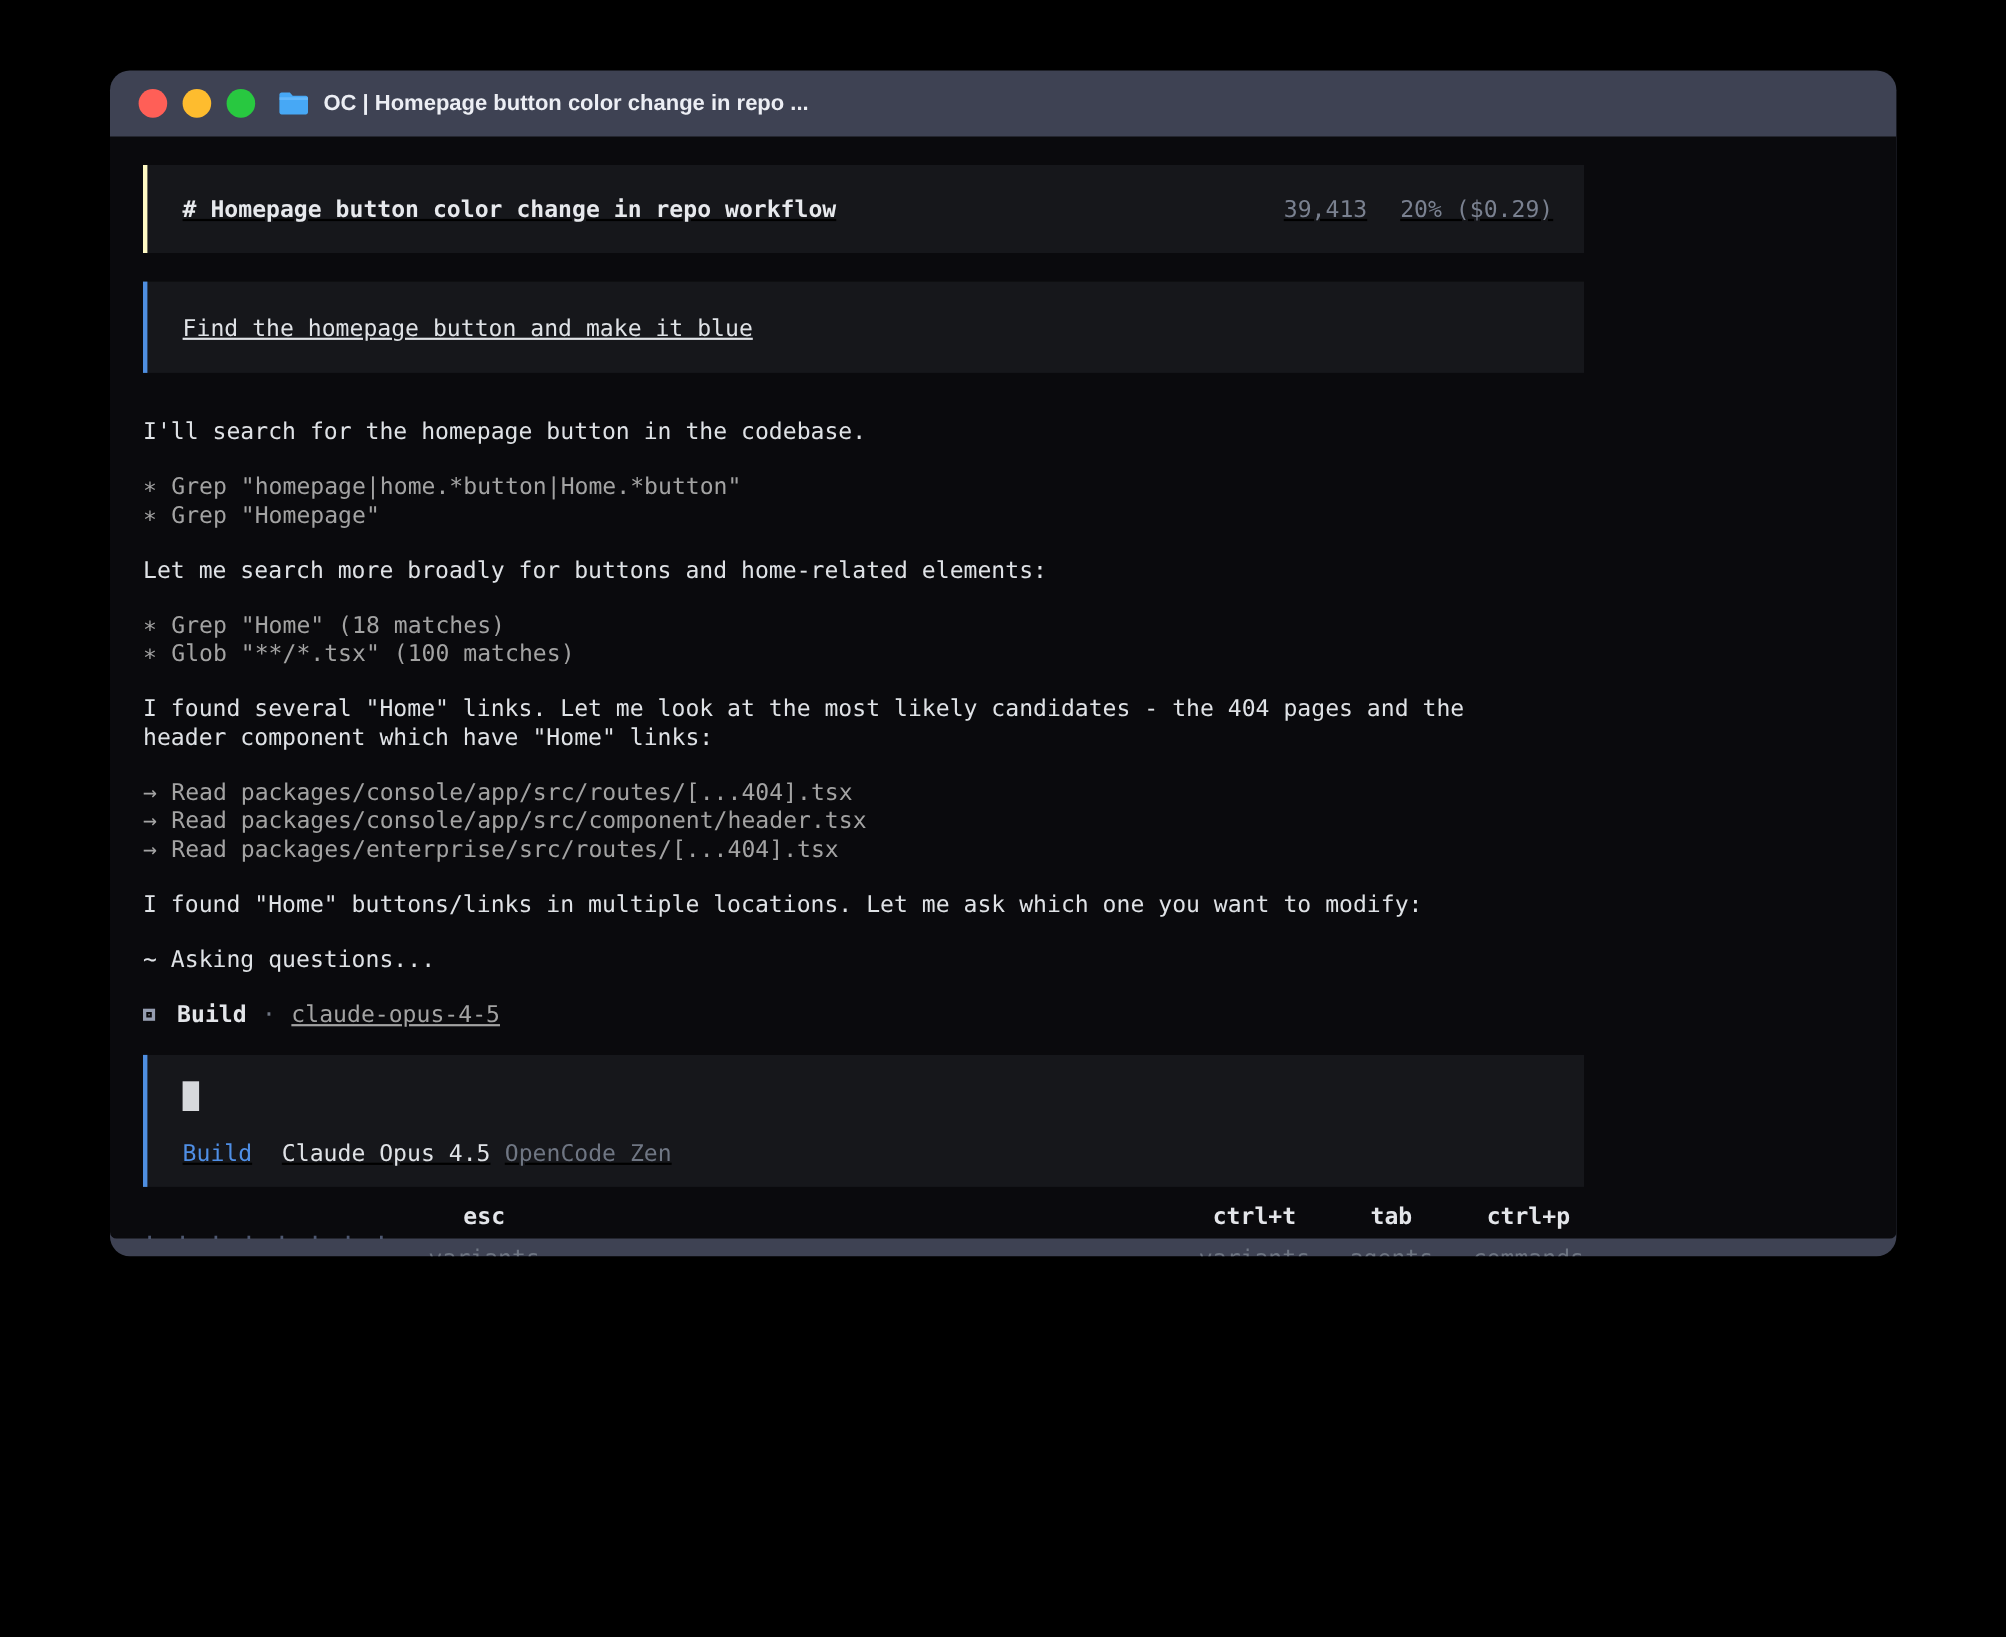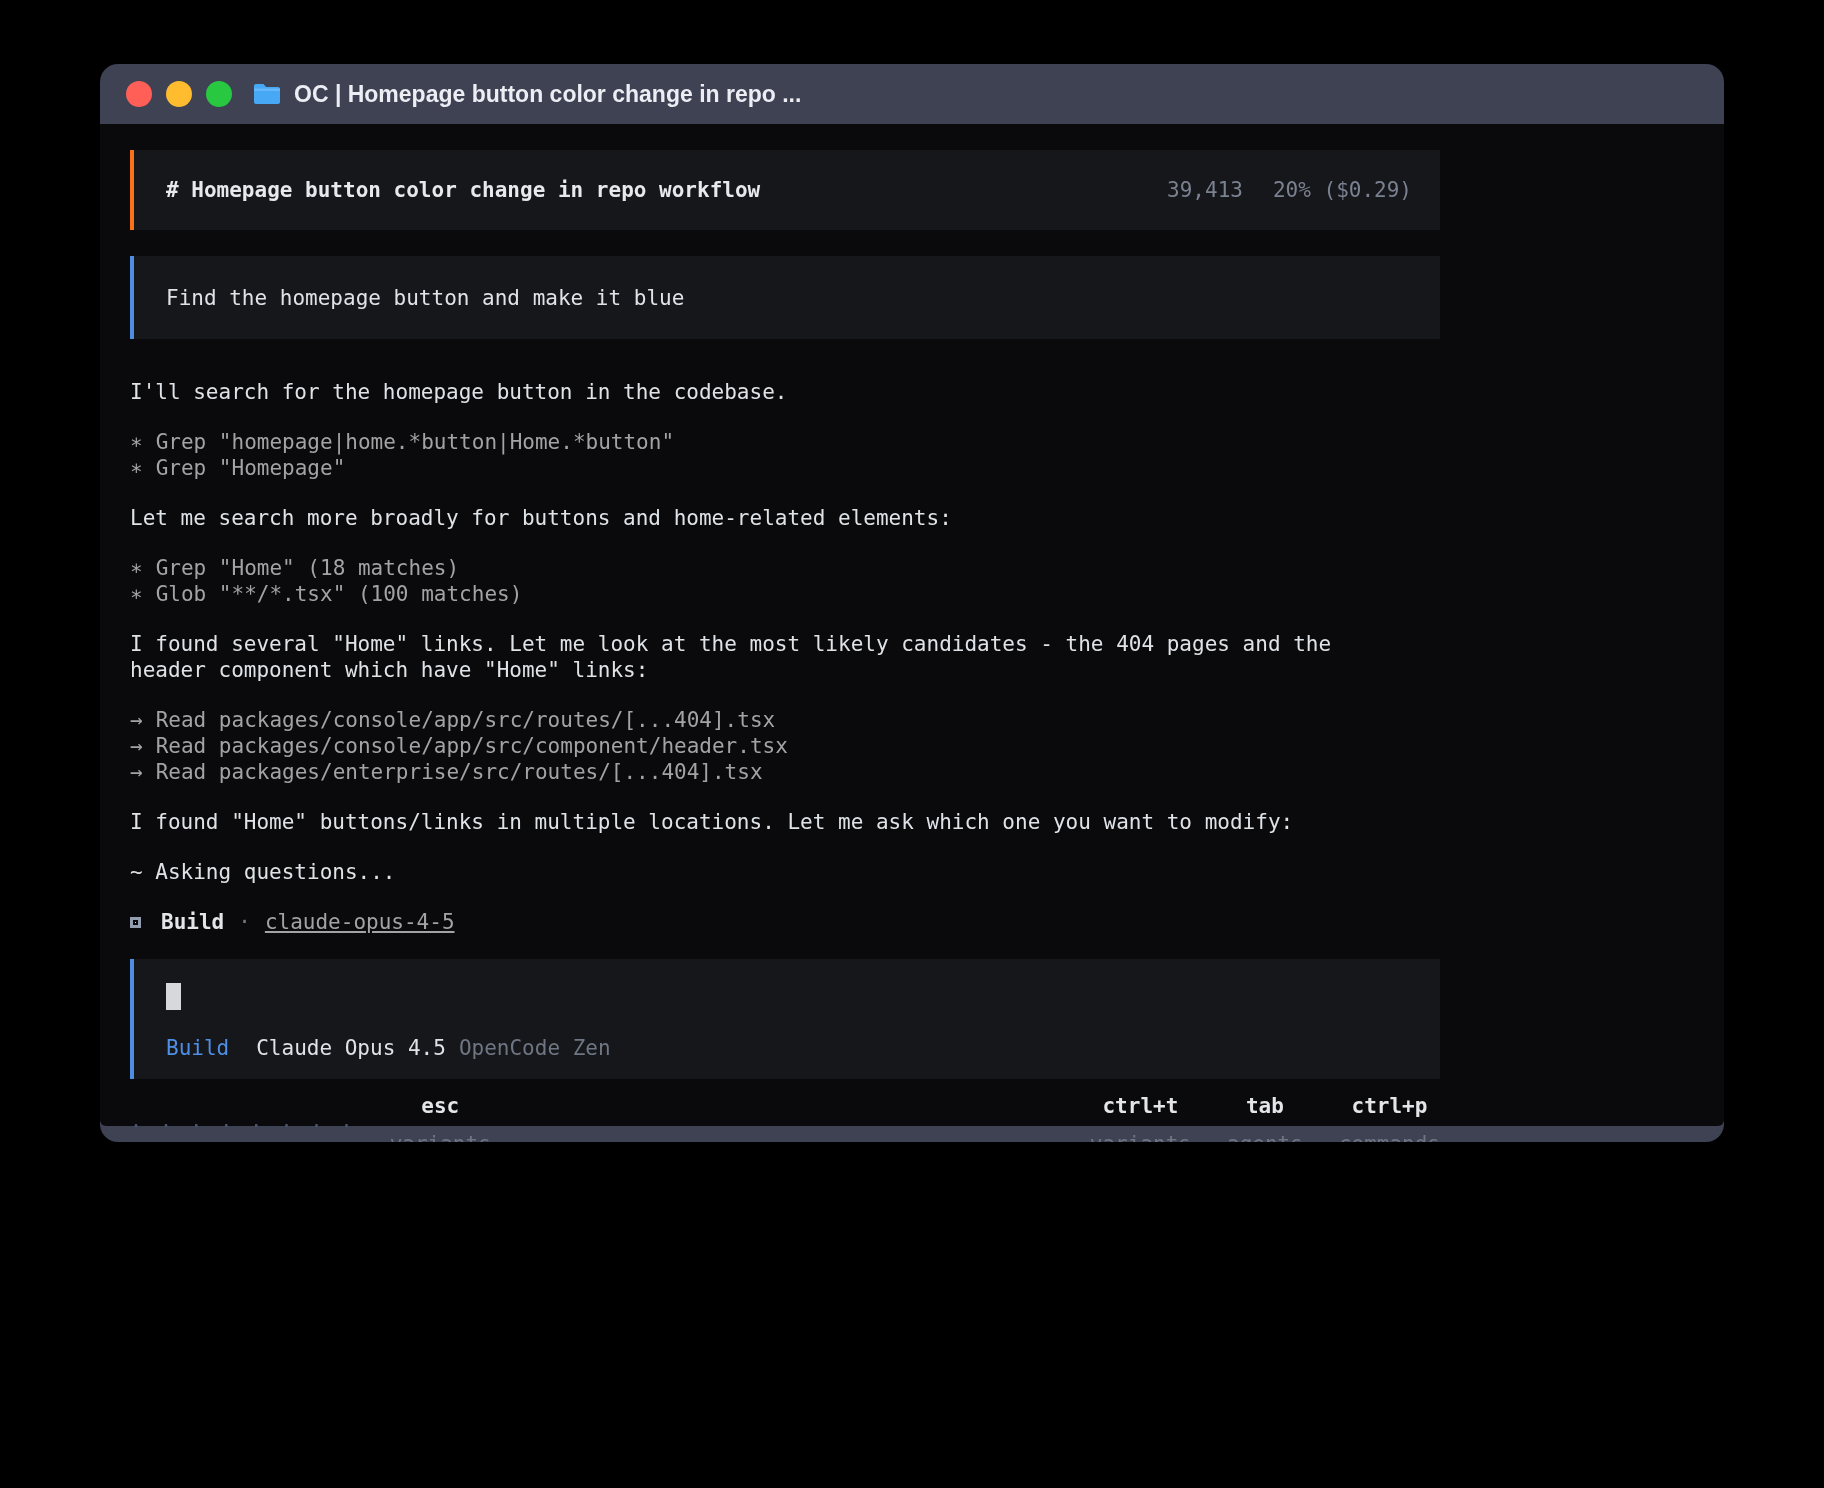--- a/index.html
+++ b/index.html
@@ -27,41 +27,41 @@
   }
   .lights { display: flex; gap: 14px; align-items: center; }
   .light { width: 26px; height: 26px; border-radius: 50%; }
   .light.red { background: #ff5f57; }
   .light.yellow { background: #febc2e; }
   .light.green { background: #28c840; }
   .folder { margin-left: 20px; display: flex; align-items: center; }
   .title-text {
     margin-left: 12px;
     font-family: "Liberation Sans", sans-serif;
-    font-weight: 700; font-size: 23px;
+    font-weight: 700; font-size: 20px;
     color: #eceef4;
     white-space: nowrap;
   }
 
   .term {
     position: absolute; top: 60px; left: 0; right: 0; bottom: 16px;
     background: #0a0a0d;
     border-radius: 0 0 6px 6px;
   }
 
   .col {
     margin-left: 30px; width: 1310px;
     padding-top: 26px;
     font-size: 21px; line-height: 26px;
   }
 
   .block {
     background: #16171b;
-    border-left: 4px solid #f97316;
-    padding-left: 32px; padding-right: 28px;
+    border-left: 4px solid #fef9c3;
+    padding-left: 32px; padding-right: 28px; text-decoration: underline;
   }
   .session-header {
     height: 80px;
     display: flex; align-items: center; justify-content: space-between;
     margin-bottom: 26px;
   }
   .session-title { font-weight: 700; color: #e7e9ed; white-space: pre; }
   .session-stats { color: #7a8190; display: flex; gap: 30px; white-space: pre; }
 
   .user-block {

